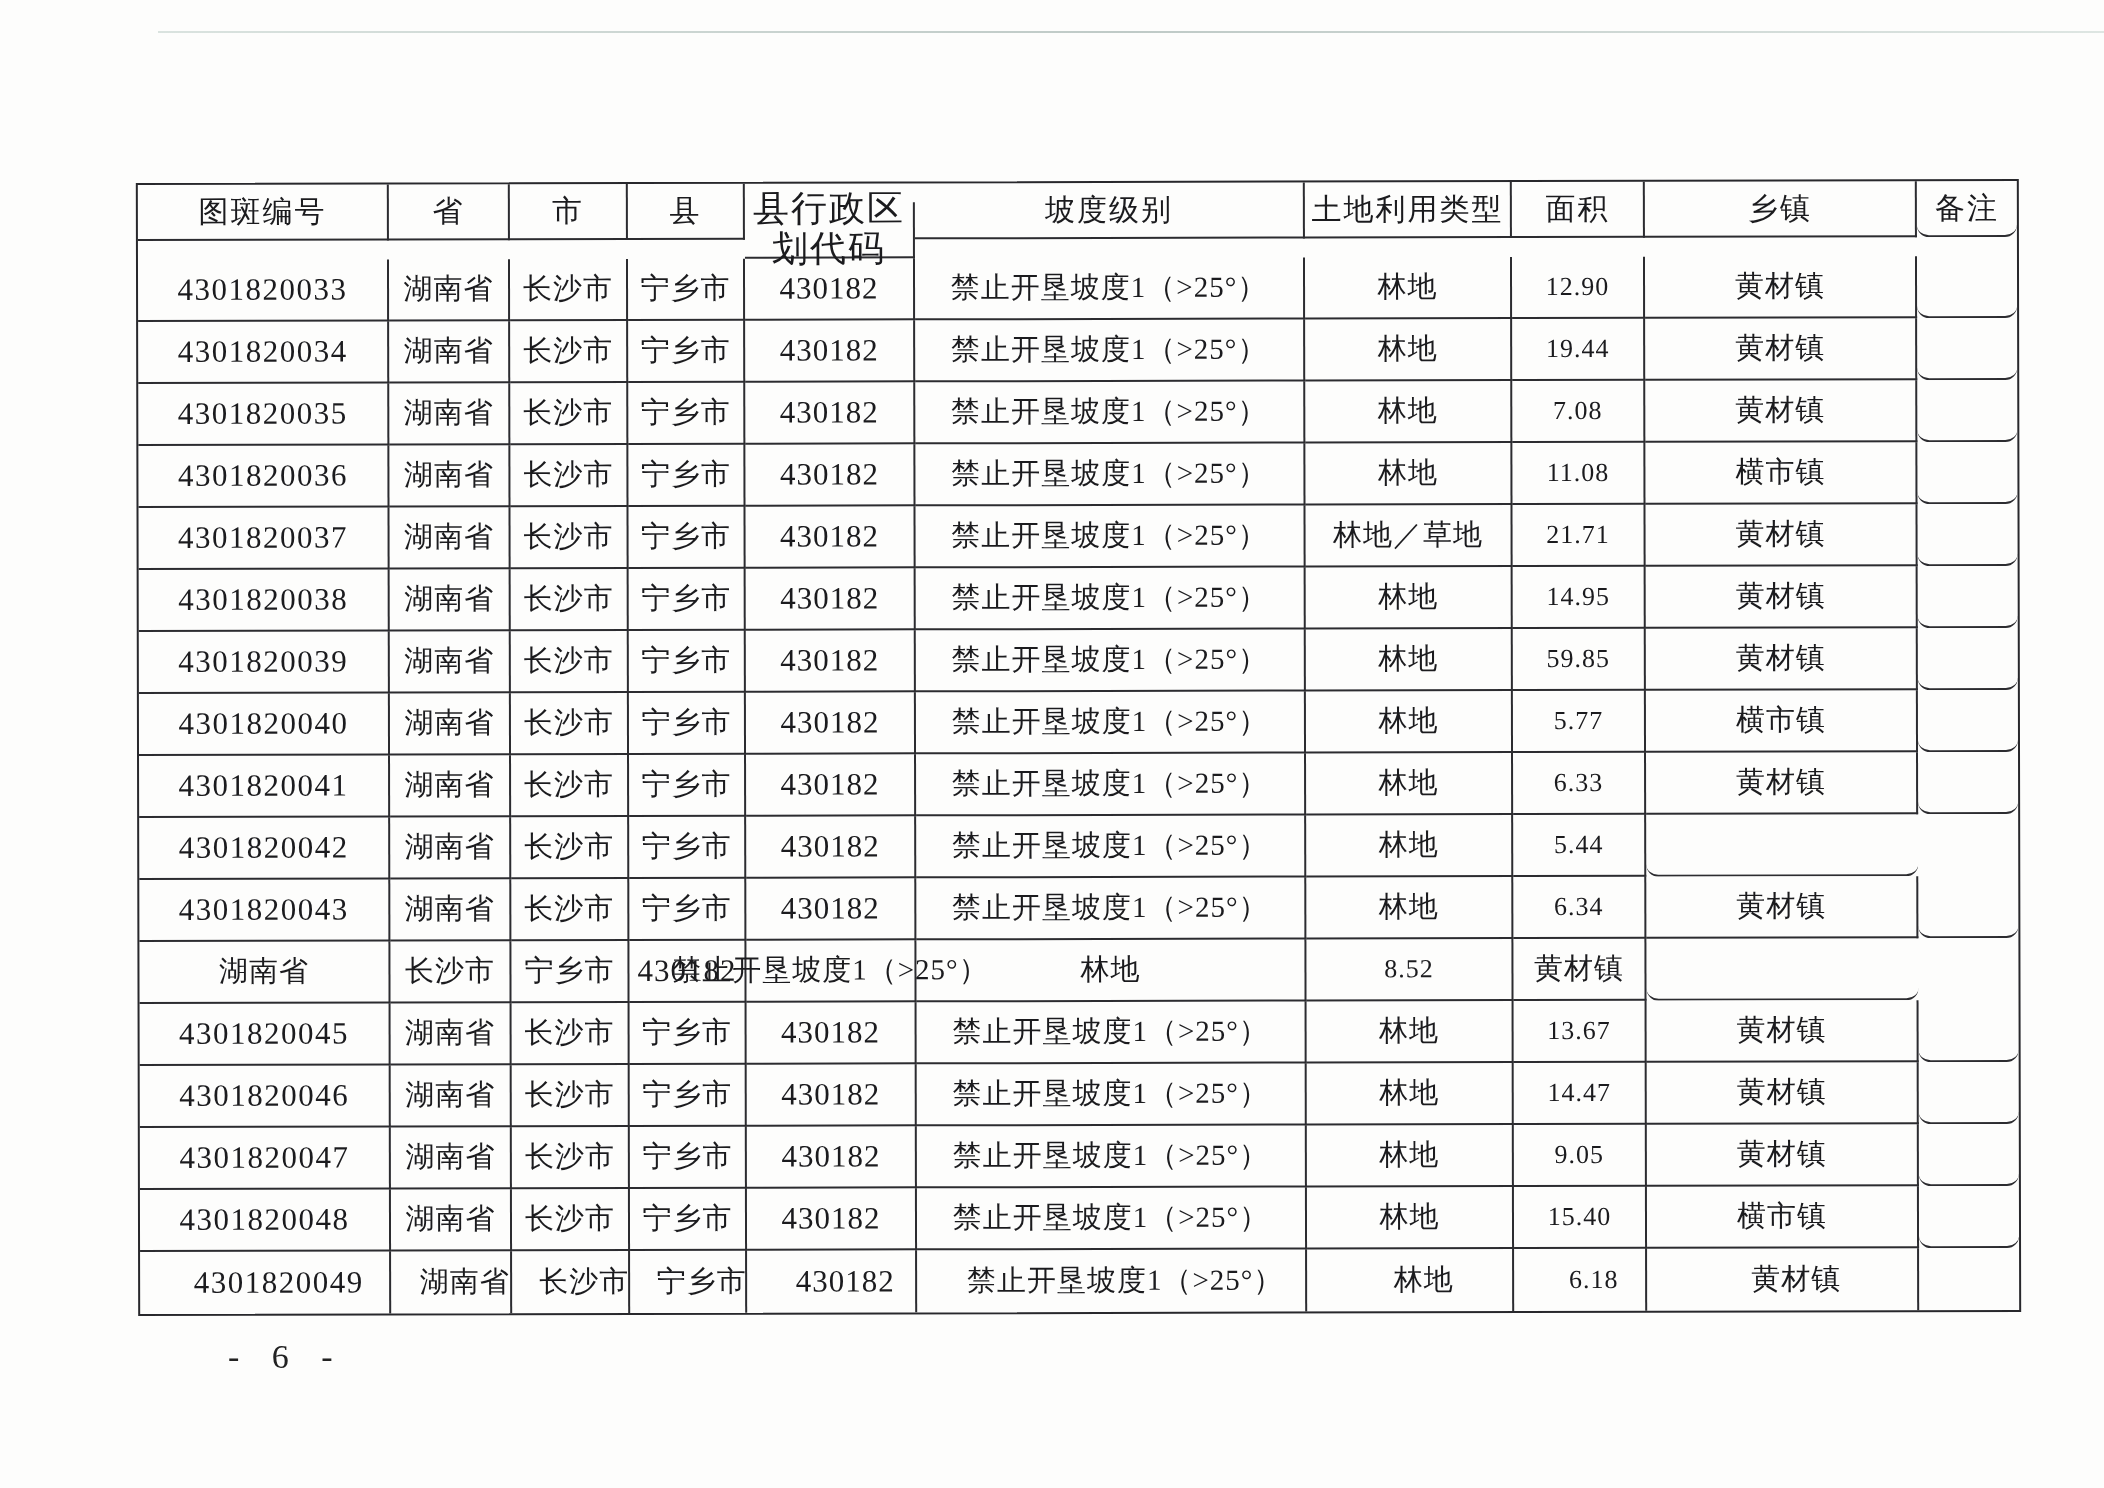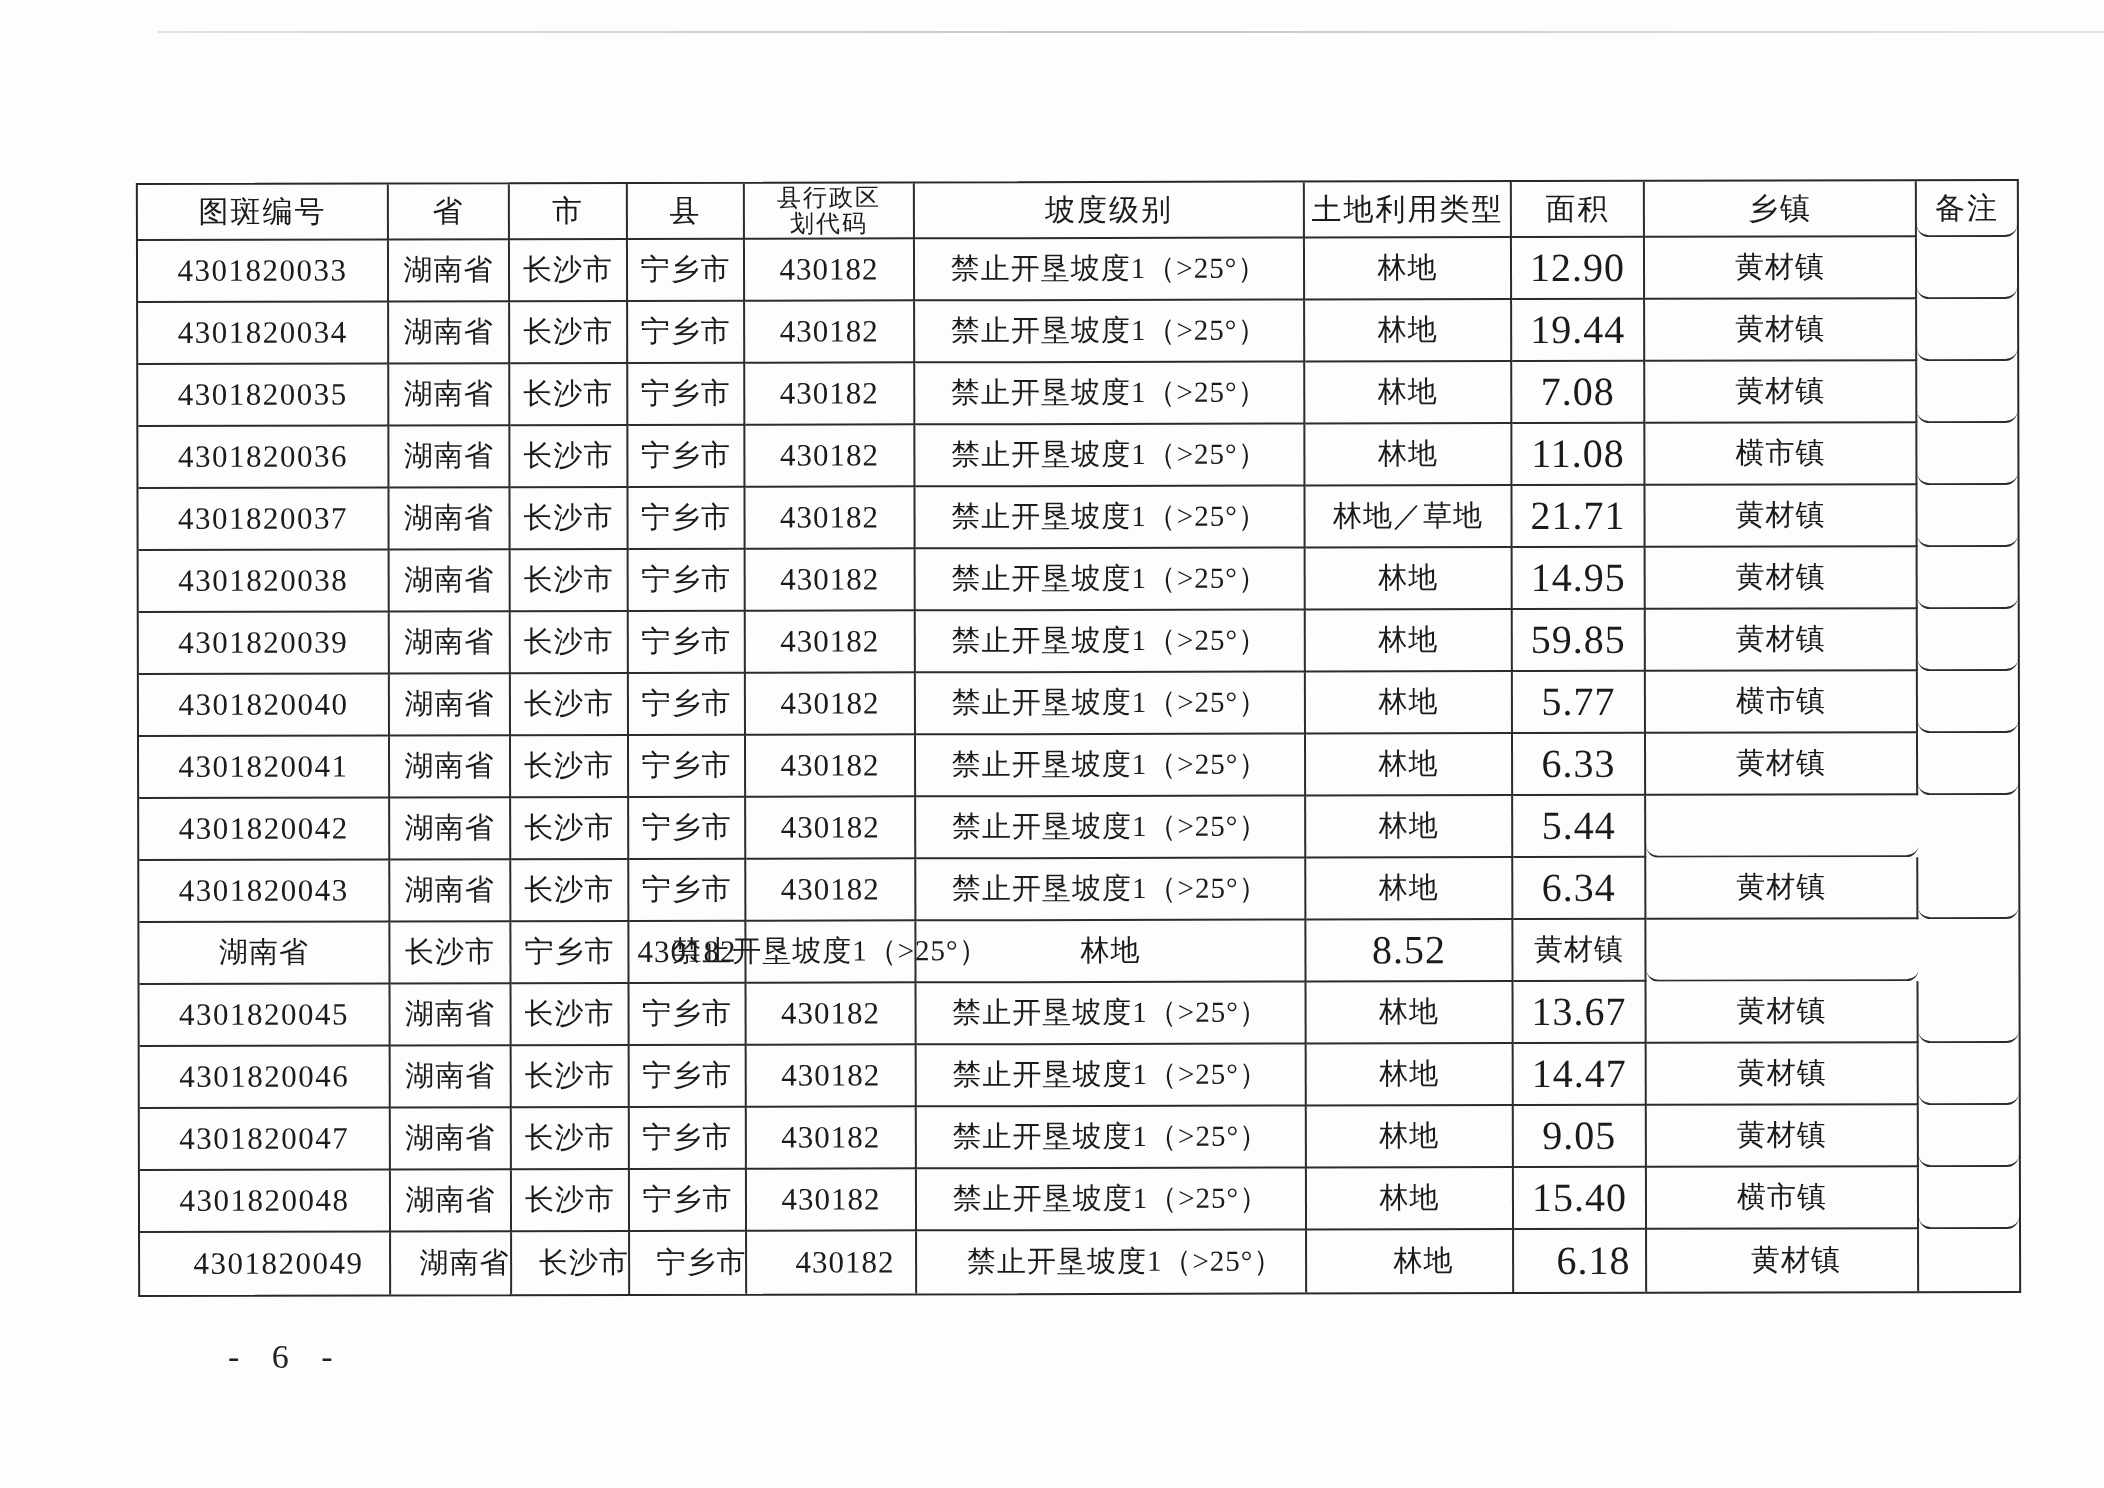--- a/index.html
+++ b/index.html
@@ -37,24 +37,24 @@
     white-space:nowrap;
   }
   .td:last-child{border-right:none;border-radius:12px;}
   #tbody .tr:last-child .td{border-bottom:none;padding-left:28px;}
   .thead .td{
     height:56px;
     font-size:30px;
     letter-spacing:2px;
     text-align:center;
   }
-  .thead .c4{white-space:pre-line;font-size:24px;line-height:1.1;}
+  .thead .c4{white-space:pre-line;font-size:36px;line-height:1.1;margin-top:19px;}
   .c0{font-size:31px;letter-spacing:1.5px;}
   .c4{font-size:31px;}
-  .c7{font-size:40px;}
+  .c7{font-size:26px;}
   .pageno{
     position:absolute;left:228px;top:1338px;
     font-size:34px;letter-spacing:12px;color:#222;
   }
 </style>
 </head>
 <body>
 
 <div class="sheet">
 

